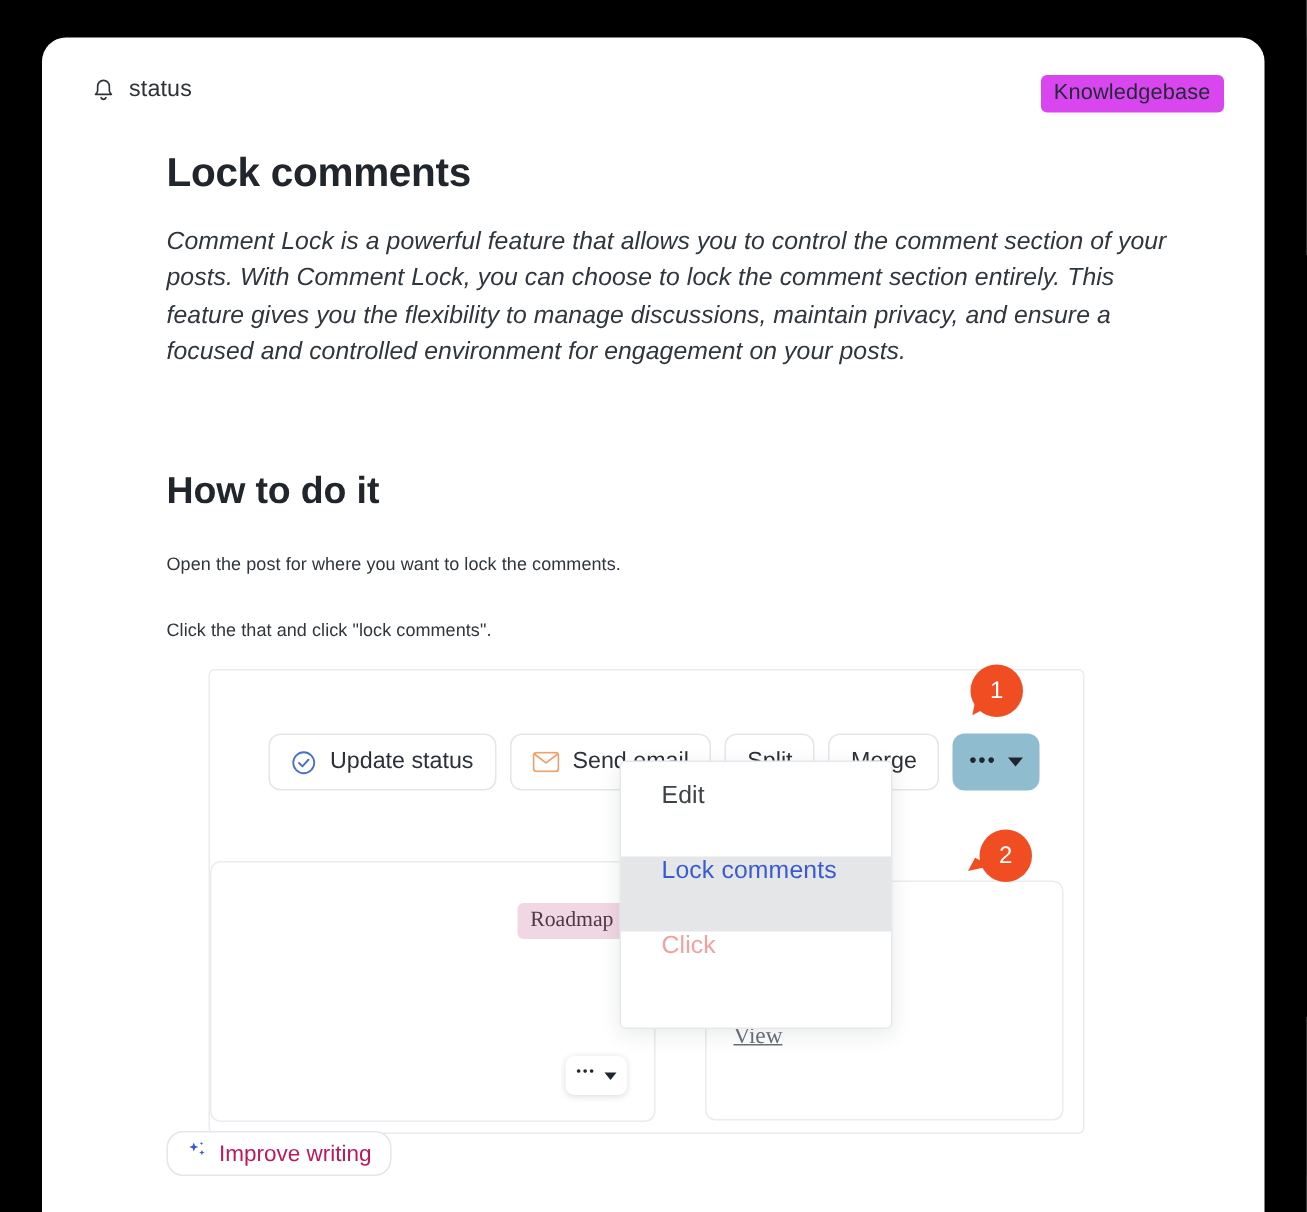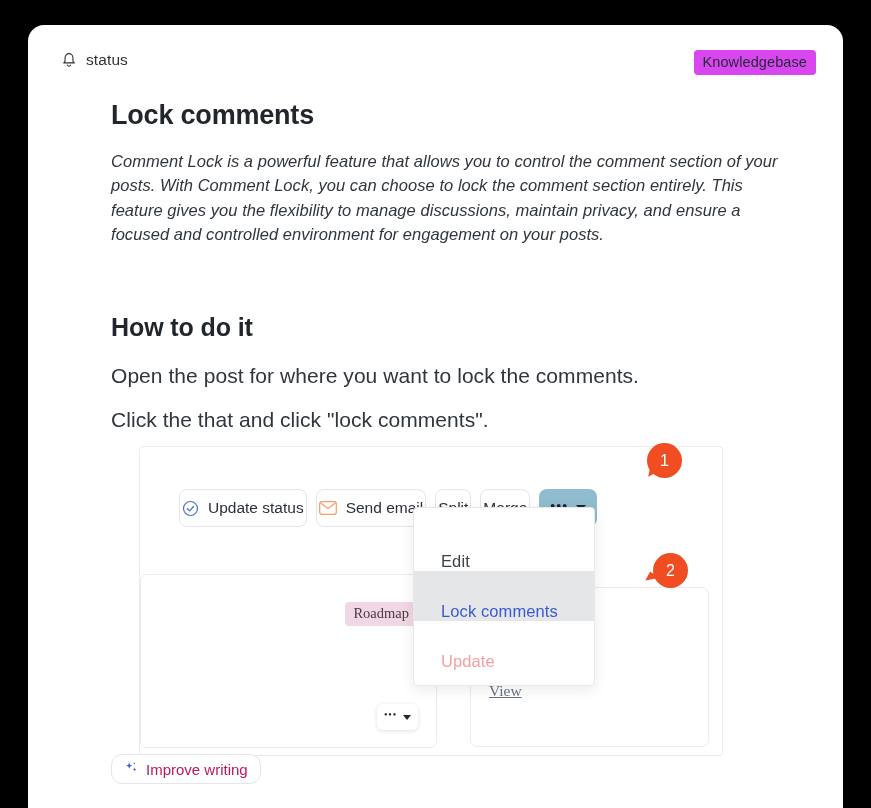--- a/index.html
+++ b/index.html
@@ -96,21 +96,21 @@
 
   h2.subtitle {
     font-size: 25px;
     font-weight: 700;
     color: #20262c;
     margin-top: 67px;
     letter-spacing: -0.1px;
   }
 
   p.step {
-    font-size: 21px;
+    font-size: 12px;
     line-height: 24px;
     color: #2f363d;
     margin-top: 22px;
     letter-spacing: 0.05px;
   }
   p.step.second { margin-top: 20px; }
 
   
   .shot {
     position: absolute;
@@ -134,21 +134,21 @@
   }
 
   .tbtn {
     height: 38px;
     background: #ffffff;
     border: 1px solid #e3e6ea;
     border-radius: 8px;
     display: flex;
     align-items: center;
     gap: 9px;
-    padding: 0 2px;
+    padding: 0 14px;
     font-size: 15.5px;
     color: #2b3138;
     cursor: pointer;
     white-space: nowrap;
   }
 
   .tbtn svg { display: block; flex: none; }
 
   .dots-btn {
     position: relative;
@@ -220,21 +220,21 @@
     background: #ffffff;
     border: 1px solid #e6e8eb;
     border-radius: 4px;
     box-shadow: 0 4px 14px rgba(20,30,45,0.09);
     padding: 13px 0 14px;
     z-index: 30;
   }
   .menu-item {
     height: 50px;
     display: flex;
-    align-items: flex-end;
+    align-items: flex-start;
     padding-left: 27px;
     font-size: 16.5px;
     cursor: pointer;
     letter-spacing: 0.1px;
   }
   .mi-edit   { color: #3b4248; }
   .mi-lock   { color: #3a5bd0; background: #e4e6e8; }
   .mi-delete { color: #f4a0a0; }
 
   
@@ -408,21 +408,21 @@
     </div>
 
     <div class="menu" style="left:385px;top:482px;">
       <div class="menu-item mi-edit">
         <span>Edit</span>
       </div>
       <div class="menu-item mi-lock">
         <span>Lock comments</span>
       </div>
       <div class="menu-item mi-delete">
-        <span>Update</span>
+        <span>Click</span>
       </div>
     </div>
 
     <div class="pin pin-1" style="left:619px;top:418px;">
       <span>1</span>
     </div>
     <div class="pin pin-2" style="left:625px;top:528px;">
       <span>2</span>
     </div>
 

